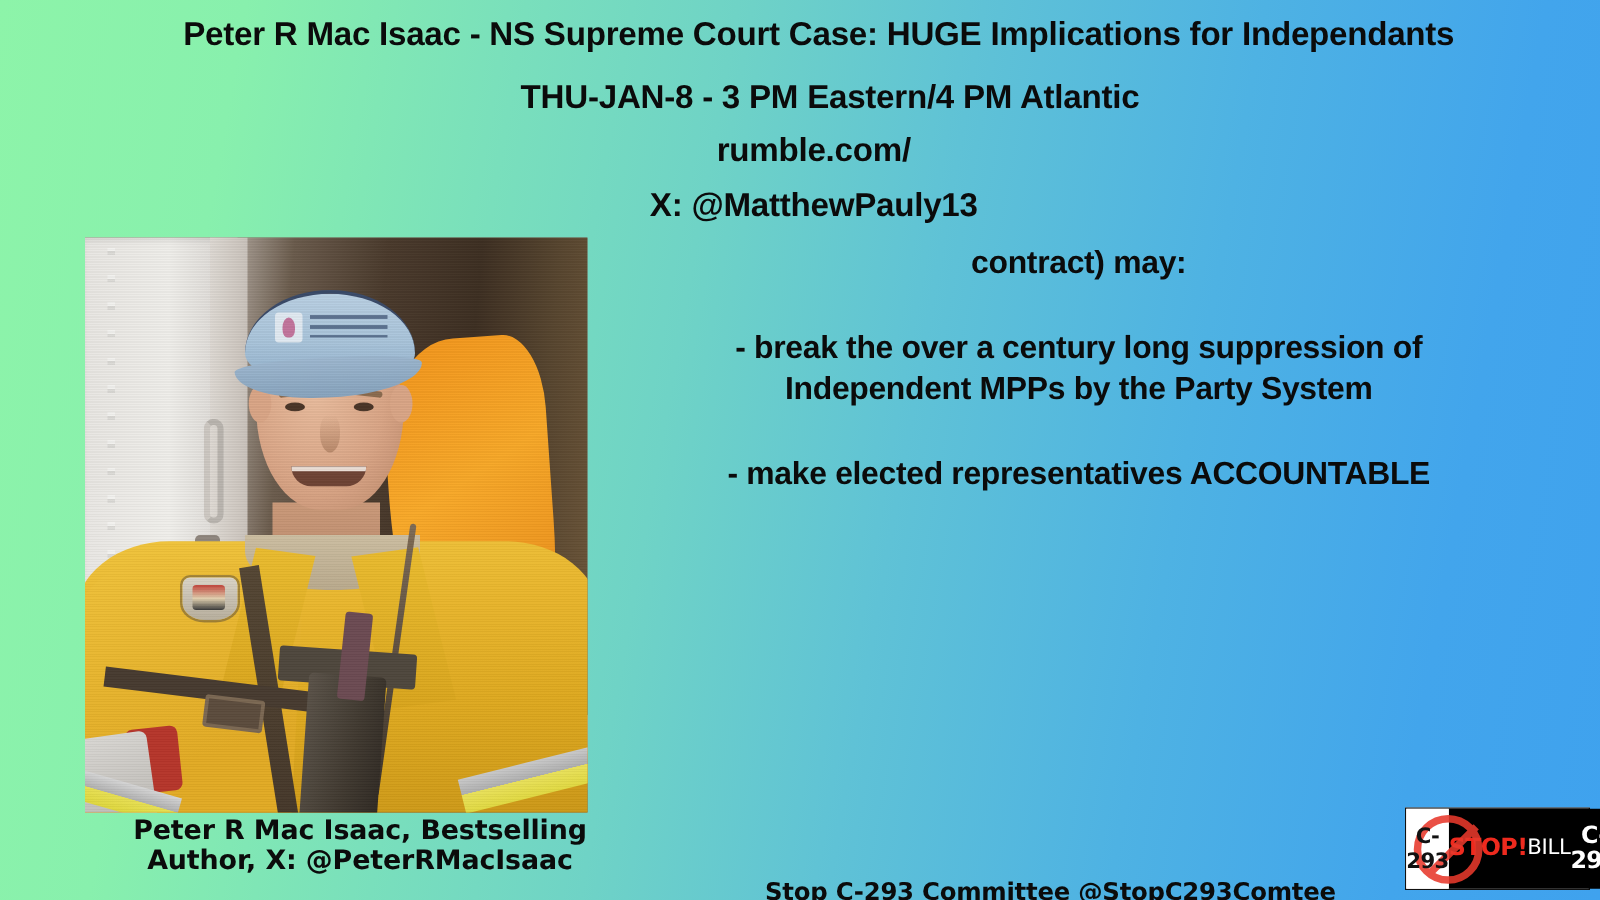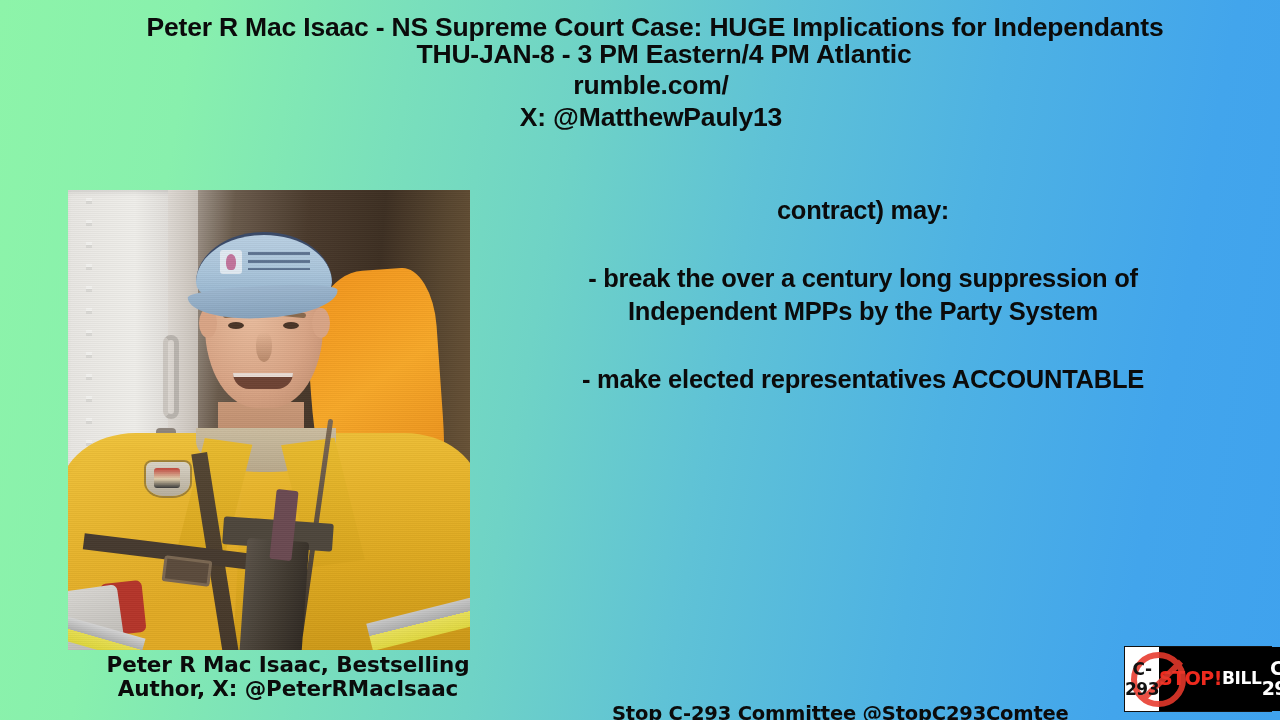--- a/index.html
+++ b/index.html
@@ -51,32 +51,32 @@
   }
   .headline-sub {
     font-family: "Liberation Sans", sans-serif;
     font-weight: bold;
     font-size: 26.5px;
     line-height: 1.0;
     letter-spacing: -0.2px;
     white-space: nowrap;
     color: #0b0b0b;
     padding-left: 48px;
-    margin-top: 0;
+    margin-top: 23px;
   }
   .linkline {
     font-family: "Liberation Sans", sans-serif;
     font-weight: bold;
     font-size: 26.5px;
     line-height: 1.0;
     letter-spacing: -0.2px;
     white-space: nowrap;
     color: #0b0b0b;
     padding-left: 22px;
-    margin-top: 5px;
+    margin-top: 17px;
   }
 
   
   .photo-wrap {
     position: absolute;
     left: 68px;
     top: 190px;
     width: 402px;
     height: 460px;
     overflow: hidden;
@@ -461,21 +461,21 @@
   .logo-stop {
     font-family: "DejaVu Sans", sans-serif;
     font-weight: bold;
     font-size: 19px;
     color: #ee2a1e;
     line-height: 1;
     letter-spacing: -0.5px;
   }
   .logo-bill {
     font-family: "DejaVu Sans", sans-serif;
-    font-weight: bold;
+    font-weight: normal;
     font-size: 17px;
     color: #ffffff;
     line-height: 1.05;
     letter-spacing: -0.3px;
   }
   .logo-num {
     font-family: "DejaVu Sans", sans-serif;
     font-weight: bold;
     font-size: 19px;
     color: #ffffff;

